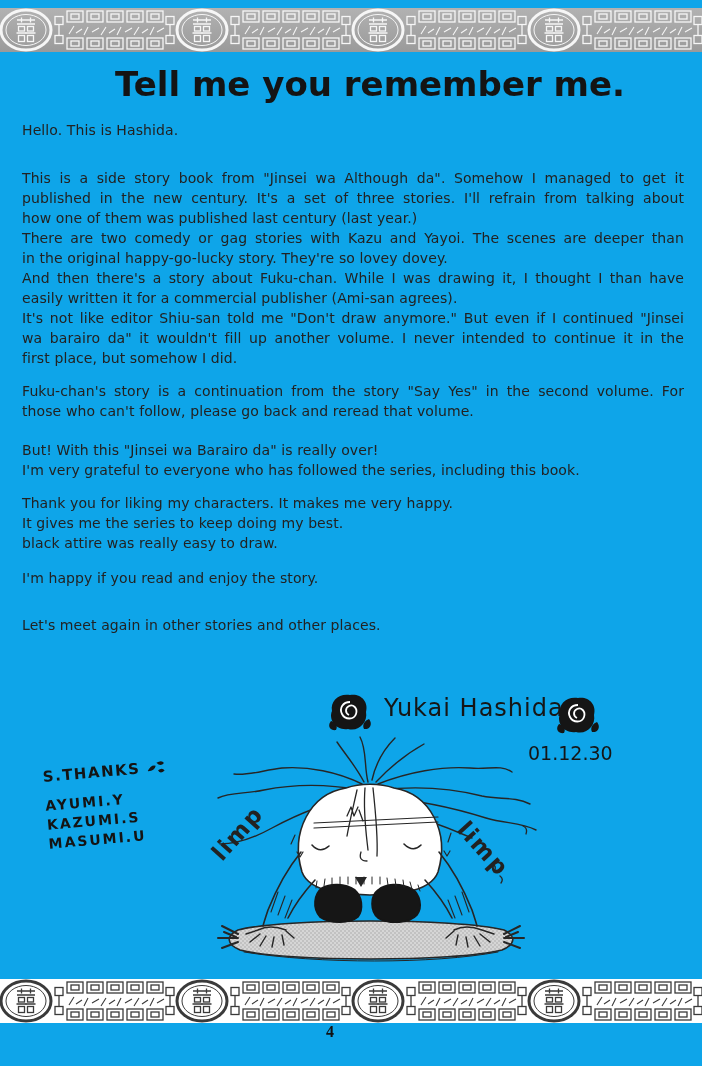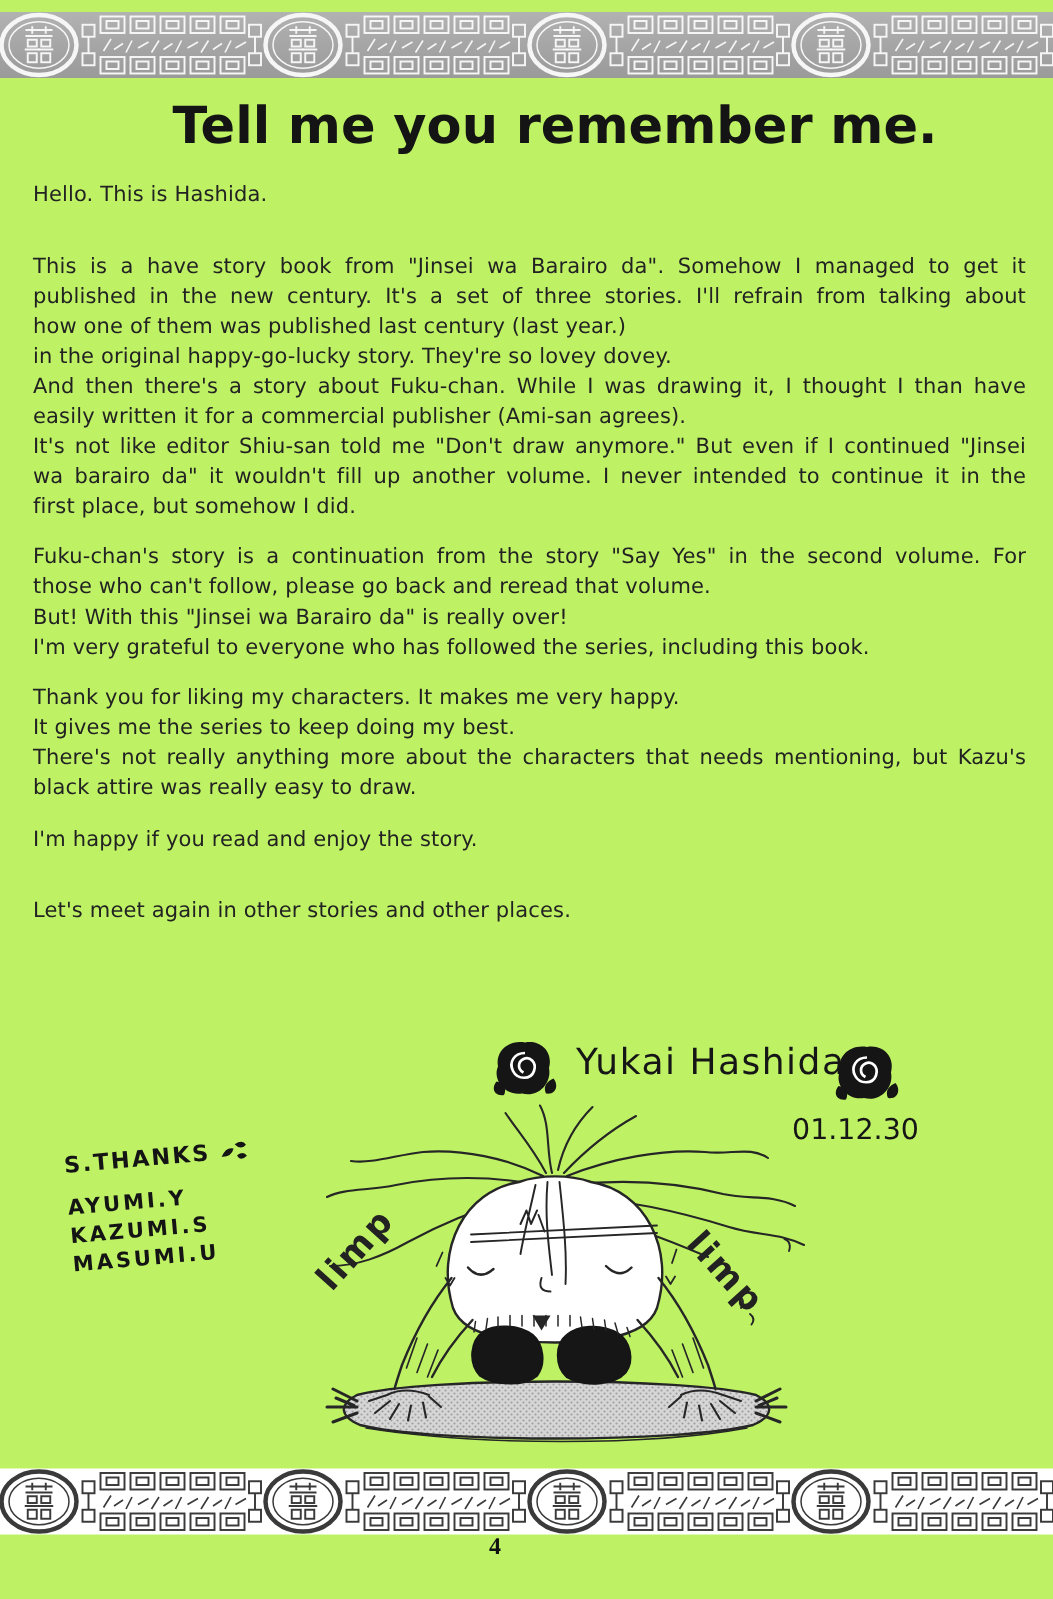--- a/index.html
+++ b/index.html
@@ -1,39 +1,39 @@
 <!DOCTYPE html>
 <html><head>
 <meta charset="utf-8">
 <style>
   html,body{margin:0;padding:0;background:#ffffff;}
   #page{
     position:relative;width:702px;height:1066px;margin:0 auto;
-    background:#bef264;overflow:hidden;
+    background:#0ea5e9;overflow:hidden;
     font-family:"DejaVu Sans",sans-serif;color:#1f1f1f;
   }
   
   .band{position:absolute;left:0;width:702px;height:44px;overflow:hidden;
         display:flex;justify-content:center;}
   .band-top{top:8px;background:linear-gradient(180deg,#b2b2b2,#9a9a9a);color:#f6f6f6;}
   .band-bottom{top:979px;background:#ffffff;color:#3a3a3a;}
   .band-row{display:flex;flex:none;}
   .bu{width:176px;height:44px;flex:none;display:block;}
   
   .title{
     position:absolute;top:64px;left:0;width:702px;box-sizing:border-box;
     padding-left:38px;text-align:center;
     font-size:34px;font-weight:bold;letter-spacing:0px;color:#141414;
     white-space:nowrap;
   }
   
   .body-text{position:absolute;top:120px;left:22px;width:662px;
     font-size:14px;line-height:20px;letter-spacing:.1px;color:#222;}
   .para{margin:0;}
-  .mb18{margin-bottom:28px;} .mb13{margin-bottom:13px;} .mb19{margin-bottom:1px;}
+  .mb18{margin-bottom:28px;} .mb13{margin-bottom:13px;} .mb19{margin-bottom:19px;}
   .mb15{margin-bottom:15px;} .mb17{margin-bottom:27px;}
   .ln{white-space:normal;}
   .ln.j{text-align:justify;text-align-last:justify;}
   
   .rose{position:absolute;width:44px;height:40px;}
   #rose-left{left:328px;top:693px;}
   #rose-right{left:556px;top:696px;}
   .sig-name{position:absolute;left:384px;top:694px;font-size:24px;color:#161616;
     letter-spacing:1px;white-space:nowrap;}
   .sig-date{position:absolute;left:528px;top:742px;font-size:19px;color:#161616;
@@ -139,42 +139,42 @@
     </div>
   </div>
 
   <div class="title">Tell me you remember me.</div>
 
   <div class="body-text">
     <div class="para mb18">
       <div class="ln">Hello. This is Hashida.</div>
     </div>
     <div class="para mb13">
-      <div class="ln j">This is a have story book from "Jinsei wa Barairo da". Somehow I managed to get it</div>
+      <div class="ln j">This is a side story book from "Jinsei wa Although da". Somehow I managed to get it</div>
       <div class="ln j">published in the new century. It's a set of three stories. I'll refrain from talking about</div>
       <div class="ln">how one of them was published last century (last year.)</div>
+      <div class="ln j">There are two comedy or gag stories with Kazu and Yayoi. The scenes are deeper than</div>
       <div class="ln">in the original happy-go-lucky story. They're so lovey dovey.</div>
       <div class="ln j">And then there's a story about Fuku-chan. While I was drawing it, I thought I than have</div>
       <div class="ln">easily written it for a commercial publisher (Ami-san agrees).</div>
       <div class="ln j">It's not like editor Shiu-san told me "Don't draw anymore." But even if I continued "Jinsei</div>
       <div class="ln j">wa barairo da" it wouldn't fill up another volume. I never intended to continue it in the</div>
       <div class="ln">first place, but somehow I did.</div>
     </div>
     <div class="para mb19">
       <div class="ln j">Fuku-chan's story is a continuation from the story "Say Yes" in the second volume. For</div>
       <div class="ln">those who can't follow, please go back and reread that volume.</div>
     </div>
     <div class="para mb13">
       <div class="ln">But! With this "Jinsei wa Barairo da" is really over!</div>
       <div class="ln">I'm very grateful to everyone who has followed the series, including this book.</div>
     </div>
     <div class="para mb15">
       <div class="ln">Thank you for liking my characters. It makes me very happy.</div>
       <div class="ln">It gives me the series to keep doing my best.</div>
-      <div class="ln j">There's not really anything more about the characters that needs mentioning, but Kazu's</div>
       <div class="ln">black attire was really easy to draw.</div>
     </div>
     <div class="para mb17">
       <div class="ln">I'm happy if you read and enjoy the story.</div>
     </div>
     <div class="para">
       <div class="ln">Let's meet again in other stories and other places.</div>
     </div>
   </div>
 

